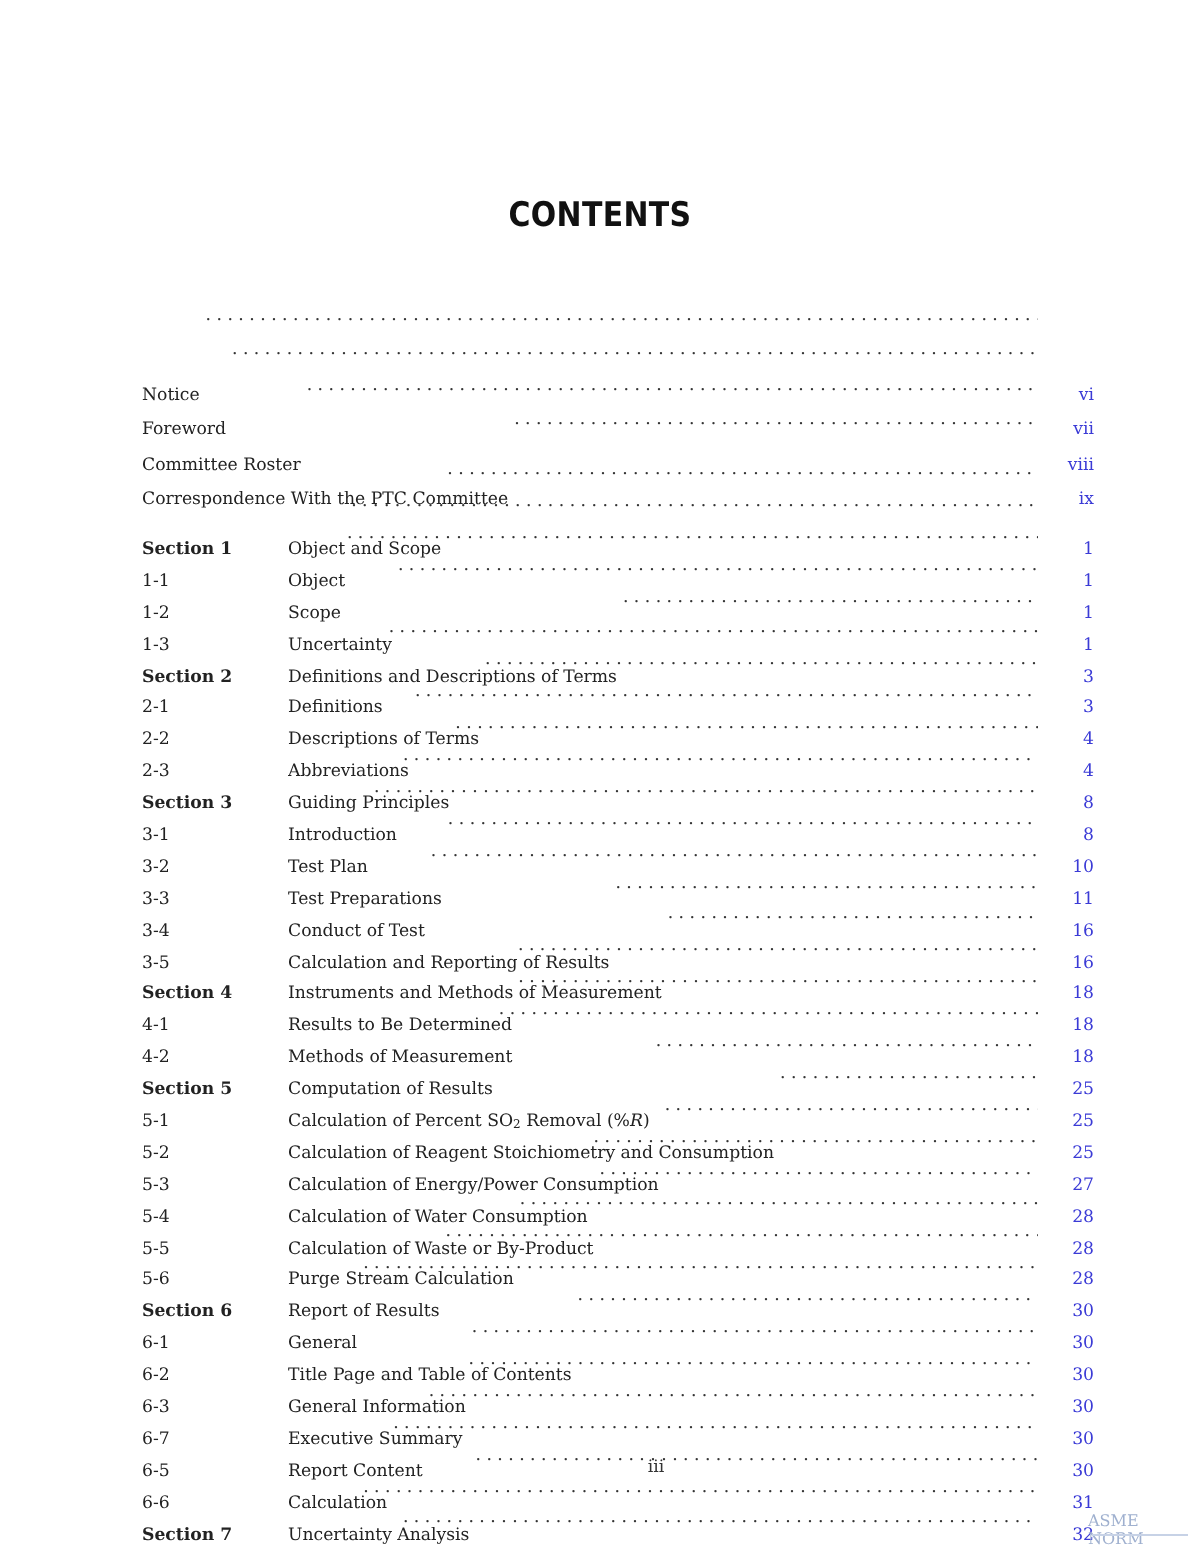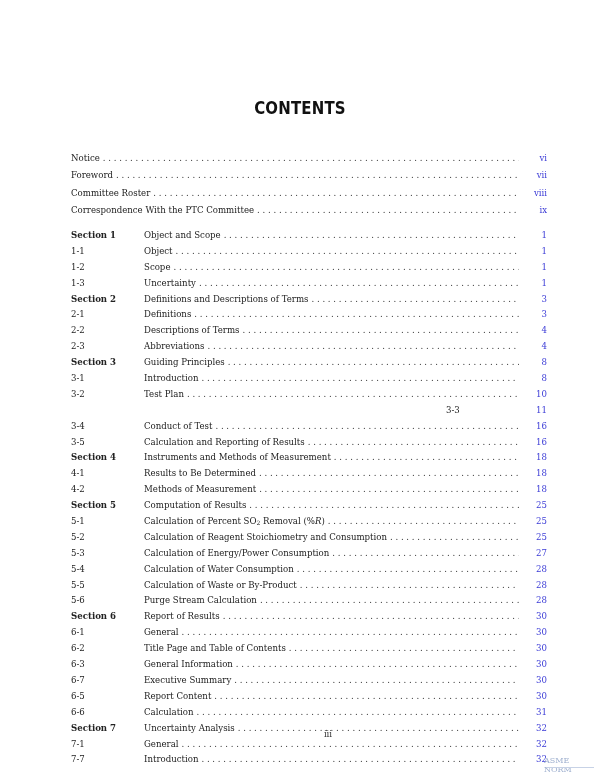--- a/index.html
+++ b/index.html
@@ -9,21 +9,21 @@
              font-family: "DejaVu Sans", sans-serif; font-weight: bold; font-size: 17px;
              letter-spacing: 0.2px; color: #111; transform: scaleX(0.88); }
     .toc { position: absolute; left: 71px; width: 476px; }
     .row { position: relative; height: 17.5px; line-height: 17.5px; font-size: 8.6px;
            display: flex; align-items: baseline; white-space: nowrap; }
     .front .row { height: 17.4px; line-height: 17.4px; }
     .sec .row { height: 15.9px; line-height: 15.9px; justify-content: flex-end; }
     .num { width: 73px; flex: 0 0 73px; }
     .num.bold { font-weight: bold; }
     .entry { flex: 1 1 auto; display: flex; overflow: hidden; }
-    .label { flex: 0 0 auto; padding-right: 3px; background: #fff; }
+    .label { flex: 0 0 auto; padding-right: 3px; background: #fff; margin-top: 40px; }
     .dots { flex: 1 1 auto; overflow: hidden; letter-spacing: 2.6px; color: #333; }
     .dots::before { content: ". . . . . . . . . . . . . . . . . . . . . . . . . . . . . . . . . . . . . . . . . . . . . . . . . . . . . . . . . . . . . . . . . . . . . . . . . . . . . . . . . . . . . . . . . . . . . . . . . . . . . . . . . . . . . . . . . . . . . . . . . . . . . . . . . . . . . . . . . . . . . . . . . . . . . . . . . . . . . . . ."; letter-spacing: 0; }
     .page { flex: 0 0 24px; text-align: right; color: #3b3bd6; padding-left: 4px; }
     .sub { font-size: 6px; vertical-align: -1px; }
     .folio { position: absolute; top: 729px; left: 0; width: 600px; text-align: center;
              font-size: 8.6px; color: #333; margin-left: 28px; }
     .watermark { position: absolute; left: 544px; top: 756px; width: 52px; height: 16px;
                  color: #9fb0cf; font-size: 8px; font-family: "DejaVu Serif", serif; }
     .watermark .wm-line { position: absolute; top: 11px; left: 2px; width: 48px; height: 1px;
                           background: #c7d2e6; }
@@ -148,20 +148,24 @@
     <div class="row">
       <span class="num">3-2</span>
       <div class="entry">
         <span class="label">Test Plan</span>
         <span class="dots"></span>
       </div>
       <span class="page">10</span>
     </div>
     <div class="row">
       <span class="num">3-3</span>
+      <div class="entry">
+        <span class="label">Test Preparations</span>
+        <span class="dots"></span>
+      </div>
       <span class="page">11</span>
     </div>
     <div class="row">
       <span class="num">3-4</span>
       <div class="entry">
         <span class="label">Conduct of Test</span>
         <span class="dots"></span>
       </div>
       <span class="page">16</span>
     </div>

